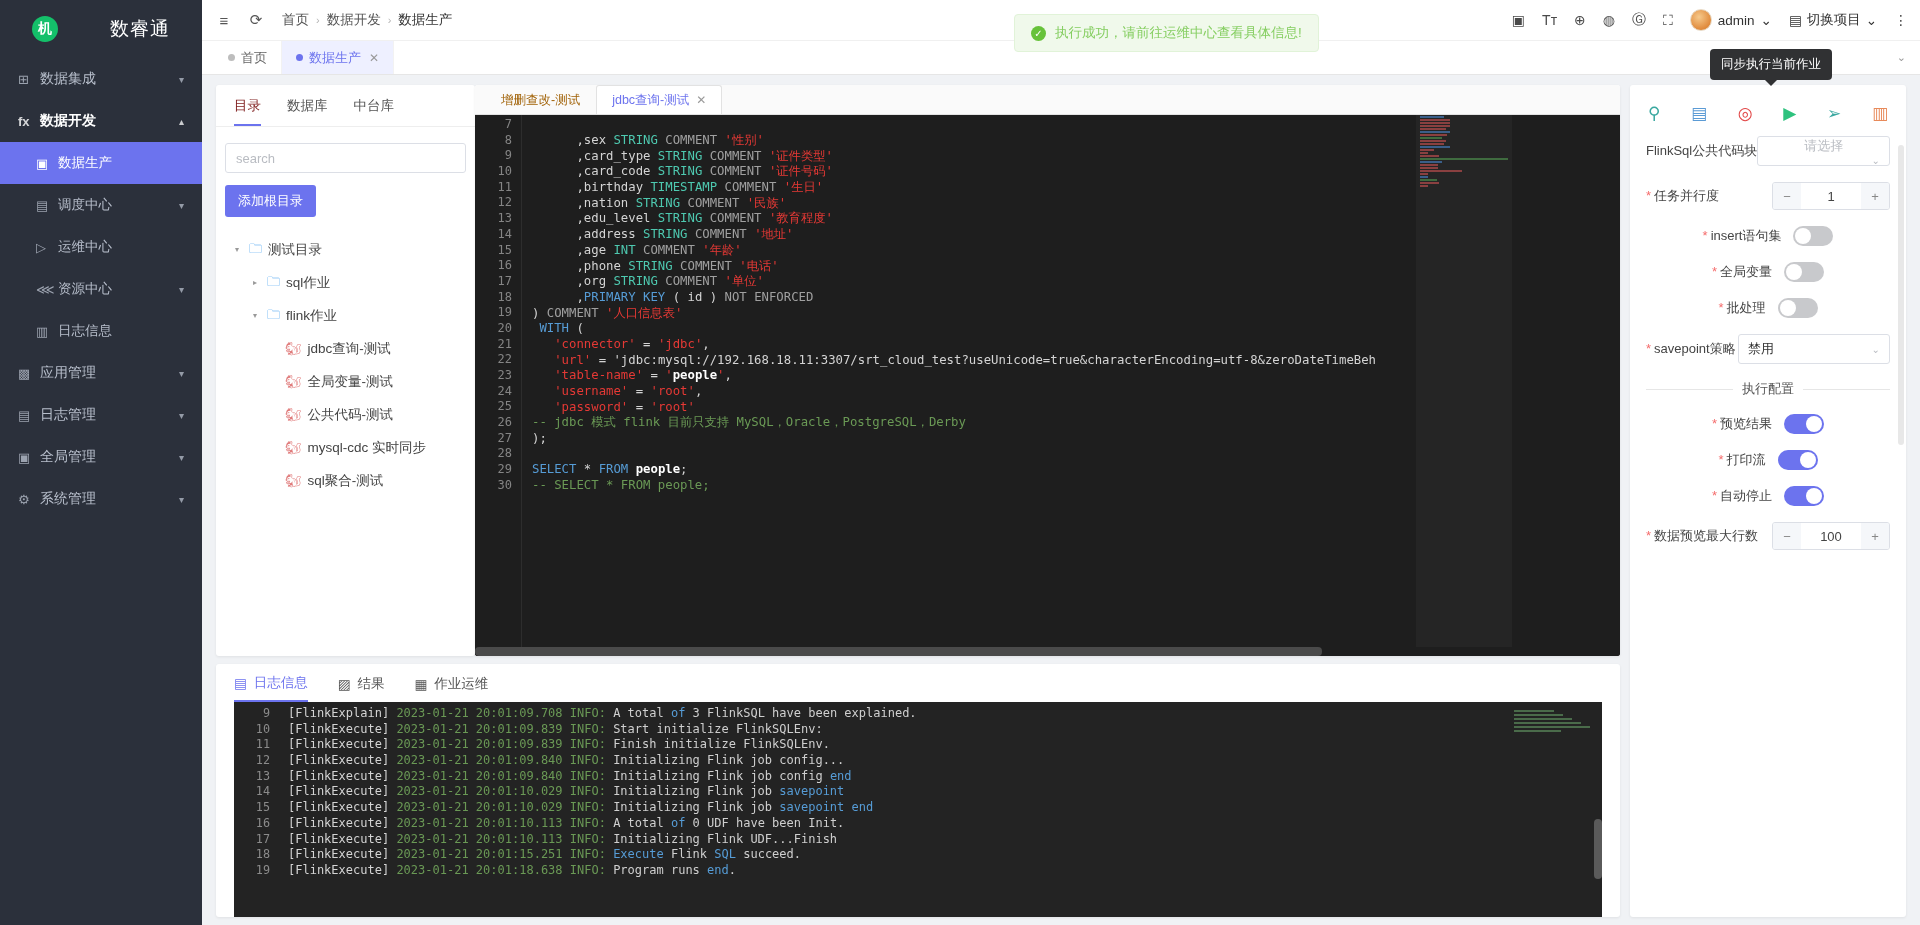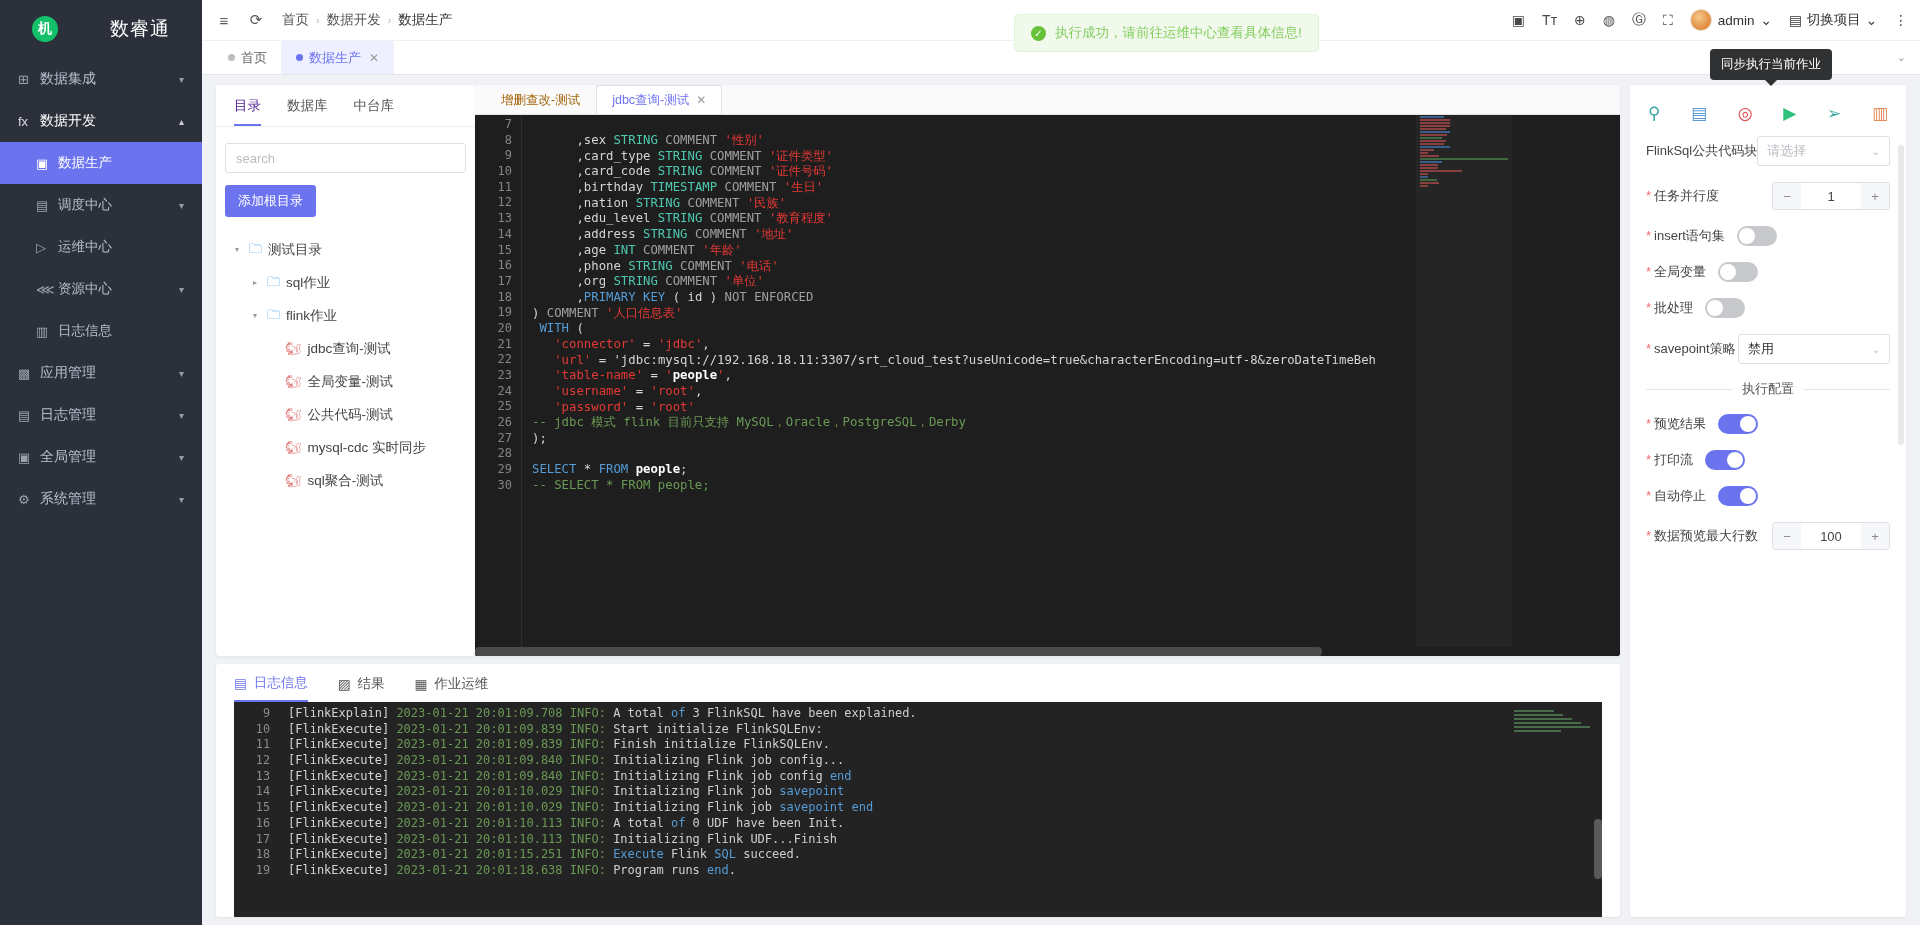--- a/index.html
+++ b/index.html
@@ -21,21 +21,21 @@
   .brand-name { color: #fff; font-size: 19px; letter-spacing: 1px; margin-left: 43px; }
   .nav-item {
     display: flex; align-items: center; height: 42px; padding: 0 18px;
     color: #b8bfcc; font-size: 14px; cursor: pointer; position: relative;
   }
   .nav-item.lvl1 { padding-left: 18px; }
   .nav-item.lvl2 { padding-left: 36px; font-size: 13.5px; }
   .nav-item .nav-ico { width: 22px; font-size: 13px; opacity: .8; display: inline-block; }
   .nav-item .nav-label { flex: 1; }
   .nav-item .nav-arrow { font-size: 10px; opacity: .75; }
-  .nav-item.active-lvl1 { color: #fff; font-weight: 400; }
+  .nav-item.active-lvl1 { color: #fff; font-weight: 700; }
   .nav-item.selected { background: #6c73ee; color: #fff; }
   .nav-item.selected .nav-ico { opacity: 1; }
 
   
   .main { flex: 1; display: flex; flex-direction: column; background: #f0f2f5; min-width: 0; }
   .topbar {
     height: 40px; background: #fff; display: flex; align-items: center;
     padding: 0 12px; gap: 12px; position: relative;
   }
   .tb-ico { color: #555; font-size: 15px; cursor: pointer; width: 20px; text-align: center; }
@@ -79,21 +79,21 @@
 
   .leftcol { flex: 1; display: flex; flex-direction: column; min-width: 0; gap: 8px; }
   .editor-area { flex: 1; display: flex; min-height: 0; }
 
   .tree-panel { width: 259px; flex: 0 0 259px; display: flex; flex-direction: column;
                 background: #fff; border-radius: 3px; box-shadow: 0 1px 3px rgba(0,0,0,.07); padding: 12px 0 0 0; overflow:hidden; }
   .tree-crumbs { font-size: 12.5px; color: #8a8a8a; padding: 4px 18px 12px 18px; white-space: nowrap; overflow: hidden; }
   .tree-crumbs .sl { color: #c8c8c8; margin: 0 5px; }
   .tree-tabs { display: flex; gap: 26px; padding: 0 18px; border-bottom: 1px solid #eee; }
   .tree-tab { font-size: 13.5px; color: #555; padding-bottom: 9px; cursor: pointer; }
-  .tree-tab.active { color: #4c1d95; border-bottom: 2px solid #6c73ee; }
+  .tree-tab.active { color: #7f1d1d; border-bottom: 2px solid #6c73ee; }
   .tree-body { padding: 16px 9px; flex: 1; overflow: hidden; }
   .search-input {
     width: 100%; height: 30px; border: 1px solid #dcdfe6; border-radius: 3px;
     padding: 0 10px; font-size: 13px; color: #333; outline: none;
     font-family: "Liberation Sans", sans-serif;
   }
   .search-input::placeholder { color: #b9bcc2; }
   .add-root-btn {
     margin-top: 12px; background: #6c73ee; color: #fff; border: none; border-radius: 3px;
     padding: 7px 13px; font-size: 13px; cursor: pointer; font-family: "Liberation Sans", sans-serif;
@@ -161,28 +161,28 @@
   .cfg-tools { display: flex; justify-content: space-between; align-items: center; padding: 4px 2px 12px 2px; }
   .cfg-tools .ti { font-size: 17px; cursor: pointer; }
   .tooltip {
     position: absolute; left: 80px; top: -36px; background: #303133; color: #fff;
     font-size: 12.5px; padding: 7px 11px; border-radius: 4px; white-space: nowrap;
   }
   .tooltip:after {
     content: ""; position: absolute; left: 50%; margin-left: -6px; bottom: -6px;
     border-left: 6px solid transparent; border-right: 6px solid transparent; border-top: 6px solid #303133;
   }
-  .frow { display: flex; align-items: center; margin-bottom: 16px; }
+  .frow { display: flex; align-items: center; margin-bottom: 16px; justify-content: center; }
   .flabel { font-size: 13px; color: #444; white-space: nowrap; }
   .req { color: #f56c6c; margin-right: 3px; }
   .fselect {
     margin-left: auto; width: 152px; height: 30px; border: 1px solid #dcdfe6; border-radius: 3px;
     display: flex; align-items: center; padding: 0 9px; font-size: 13px; color: #333; cursor: pointer;
   }
-  .fselect.ph { color: #b9bcc2; }
+  .fselect.ph { color: #b9bcc2; flex-direction: column; }
   .fselect .cv { margin-left: auto; color: #b9bcc2; font-size: 10px; }
   .stepper { margin-left: auto; display: flex; align-items: center; width: 118px; height: 28px;
              border: 1px solid #dcdfe6; border-radius: 3px; overflow: hidden; }
   .stepper .sb { width: 28px; height: 100%; background: #f5f7fa; color: #888; display: flex;
                  align-items: center; justify-content: center; font-size: 13px; cursor: pointer; }
   .stepper .sv { flex: 1; text-align: center; font-size: 13px; color: #444; }
   .switch { margin-left: 12px; width: 40px; height: 20px; border-radius: 10px; background: #c8c9cc;
             position: relative; cursor: pointer; }
   .switch i { position: absolute; top: 2px; left: 2px; width: 16px; height: 16px; border-radius: 50%; background: #fff; }
   .switch.on { background: #6c73ee; }

